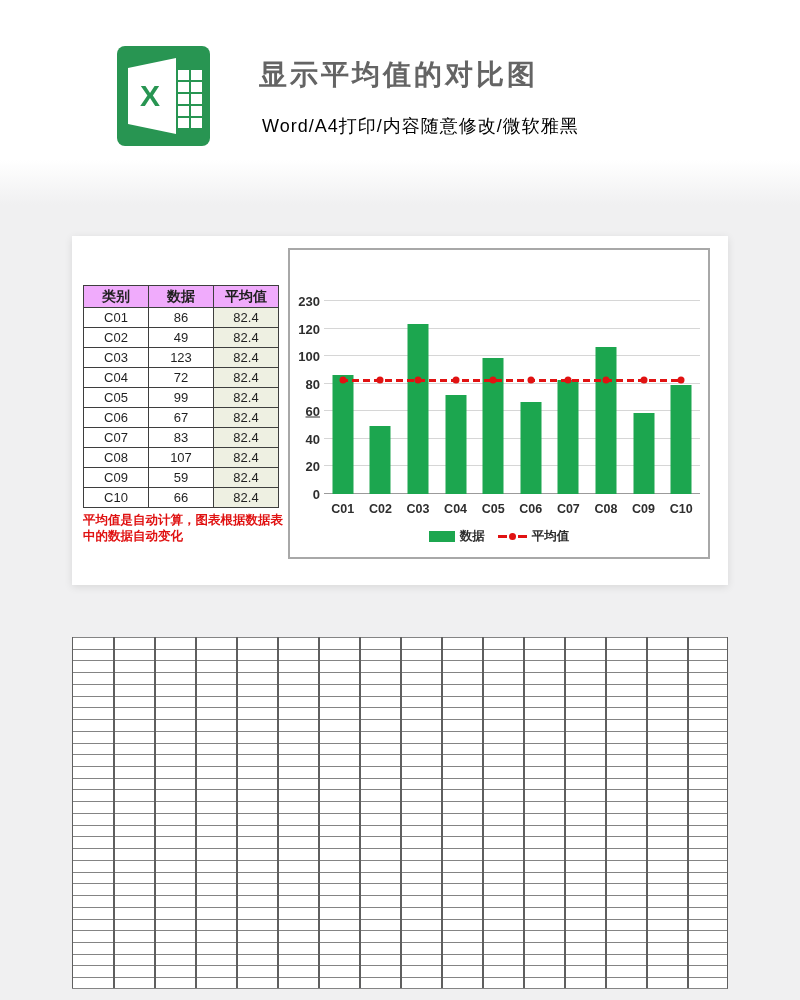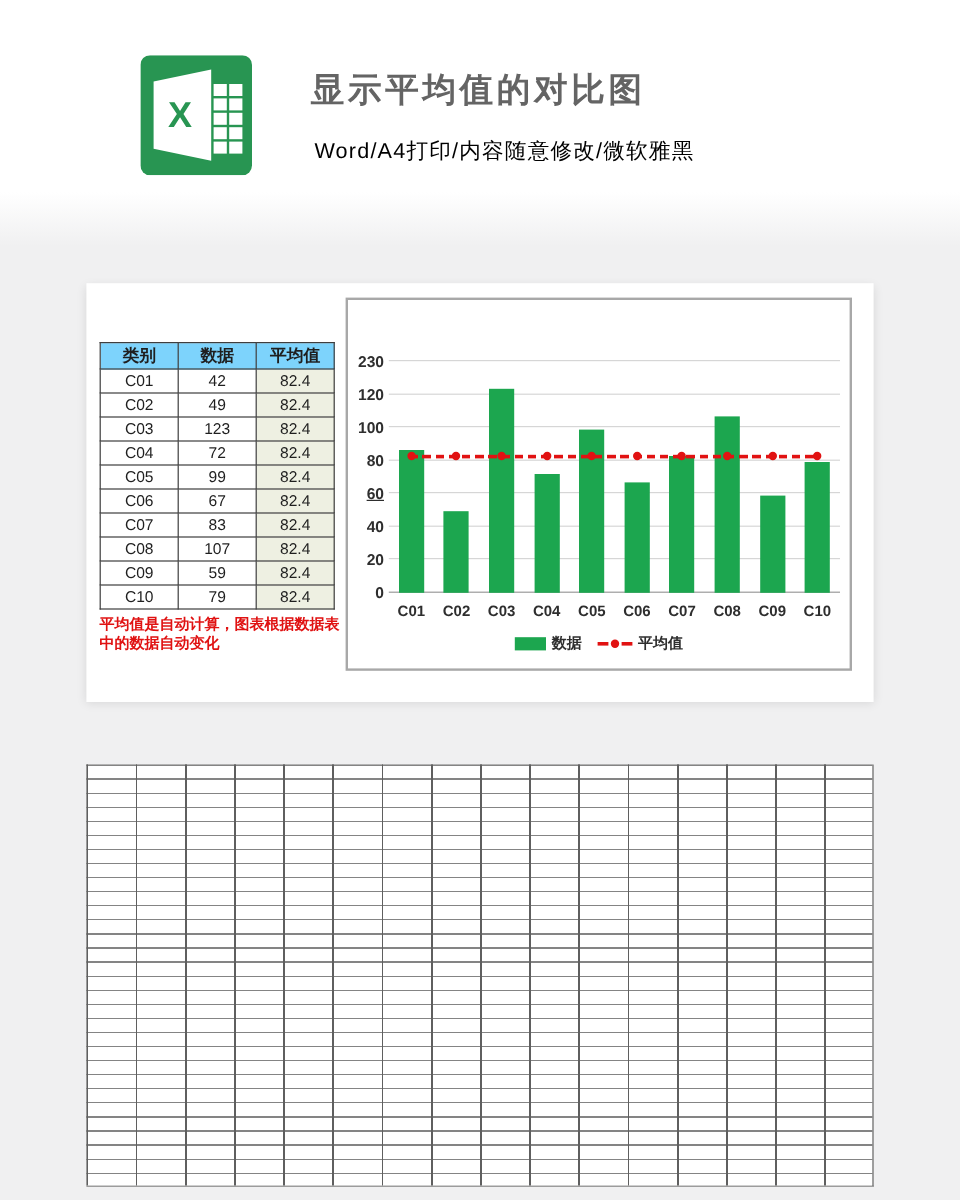--- a/index.html
+++ b/index.html
@@ -18,21 +18,21 @@
                    font-size:18px; color:#000000; letter-spacing:1px; white-space:nowrap; }
 
   
   .card { position:absolute; left:72px; top:236px; width:656px; height:349px; background:#ffffff;
           box-shadow:0 2px 8px rgba(0,0,0,0.10); }
 
   
   .data-table { position:absolute; left:11px; top:49px; border-collapse:collapse;
                 font-size:13px; color:#1f1f1f; }
   .data-table th, .data-table td { border:1px solid #3e3e3e; text-align:center; vertical-align:middle; }
-  .data-table th { width:65px; height:22px; font-size:14px; font-weight:bold; background:#7dd3fc; }
+  .data-table th { width:65px; height:22px; font-size:14px; font-weight:bold; background:#f0abfc; }
   .data-table td { height:20px; }
   .data-table td.avg-cell { background:#eef0e2; }
 
   
   .note { position:absolute; left:11px; top:276px; width:204px;
           font-size:12.5px; line-height:1.3; font-weight:bold; color:#e01212; }
 
   
   .chart-box { position:absolute; left:216px; top:12px; width:422px; height:311px;
                background:#ffffff; border:2px solid #a8a8a8; }
@@ -102,21 +102,21 @@
       <thead>
         <tr>
           <th>类别</th>
           <th>数据</th>
           <th>平均值</th>
         </tr>
       </thead>
       <tbody id="table-body">
           <tr>
             <td>C01</td>
-            <td>42</td>
+            <td>86</td>
             <td class="avg-cell" style="background: rgb(238, 240, 226);">82.4</td>
           </tr>
           <tr>
             <td>C02</td>
             <td>49</td>
             <td class="avg-cell" style="background: rgb(238, 240, 226);">82.4</td>
           </tr>
           <tr>
             <td>C03</td>
             <td>123</td>
@@ -147,21 +147,21 @@
             <td>107</td>
             <td class="avg-cell" style="background: rgb(238, 240, 226);">82.4</td>
           </tr>
           <tr>
             <td>C09</td>
             <td>59</td>
             <td class="avg-cell" style="background: rgb(238, 240, 226);">82.4</td>
           </tr>
           <tr>
             <td>C10</td>
-            <td>79</td>
+            <td>66</td>
             <td class="avg-cell" style="background: rgb(238, 240, 226);">82.4</td>
           </tr>
         </tbody>
     </table>
 
     <div class="note">平均值是自动计算，图表根据数据表中的数据自动变化</div>
 
     <div class="chart-box">
       <div class="y-axis" id="y-axis">
           <div class="y-label" style="bottom: calc(0% + 0px); top: auto; transform: translateY(50%);">0</div>

